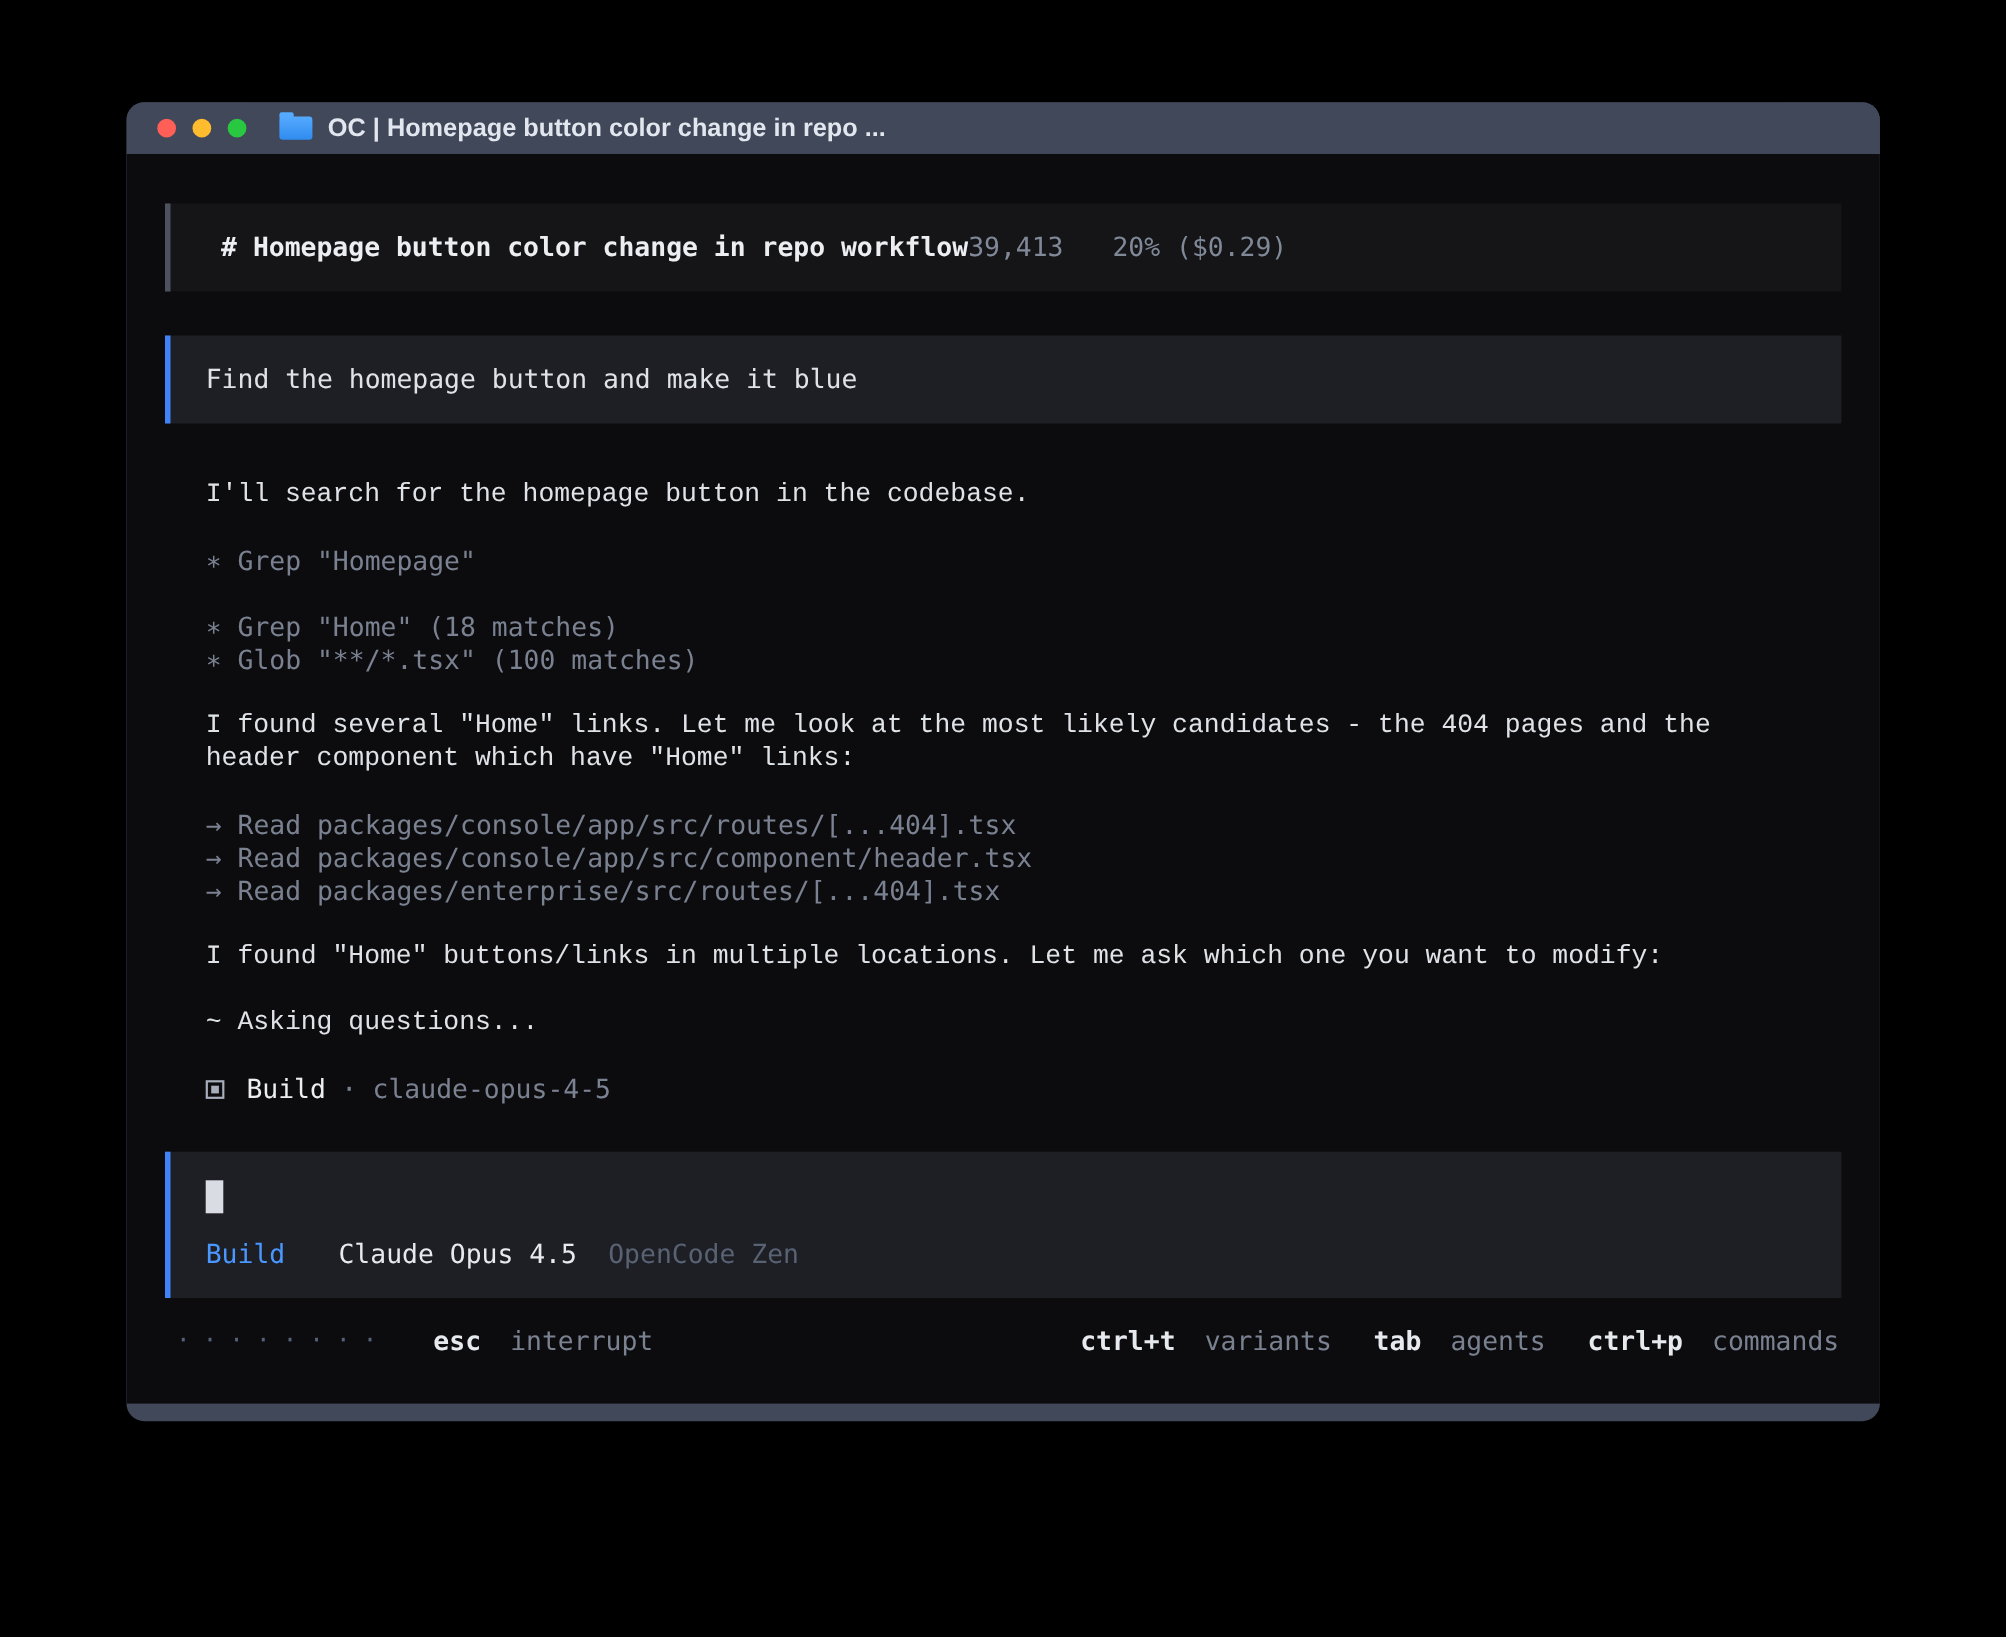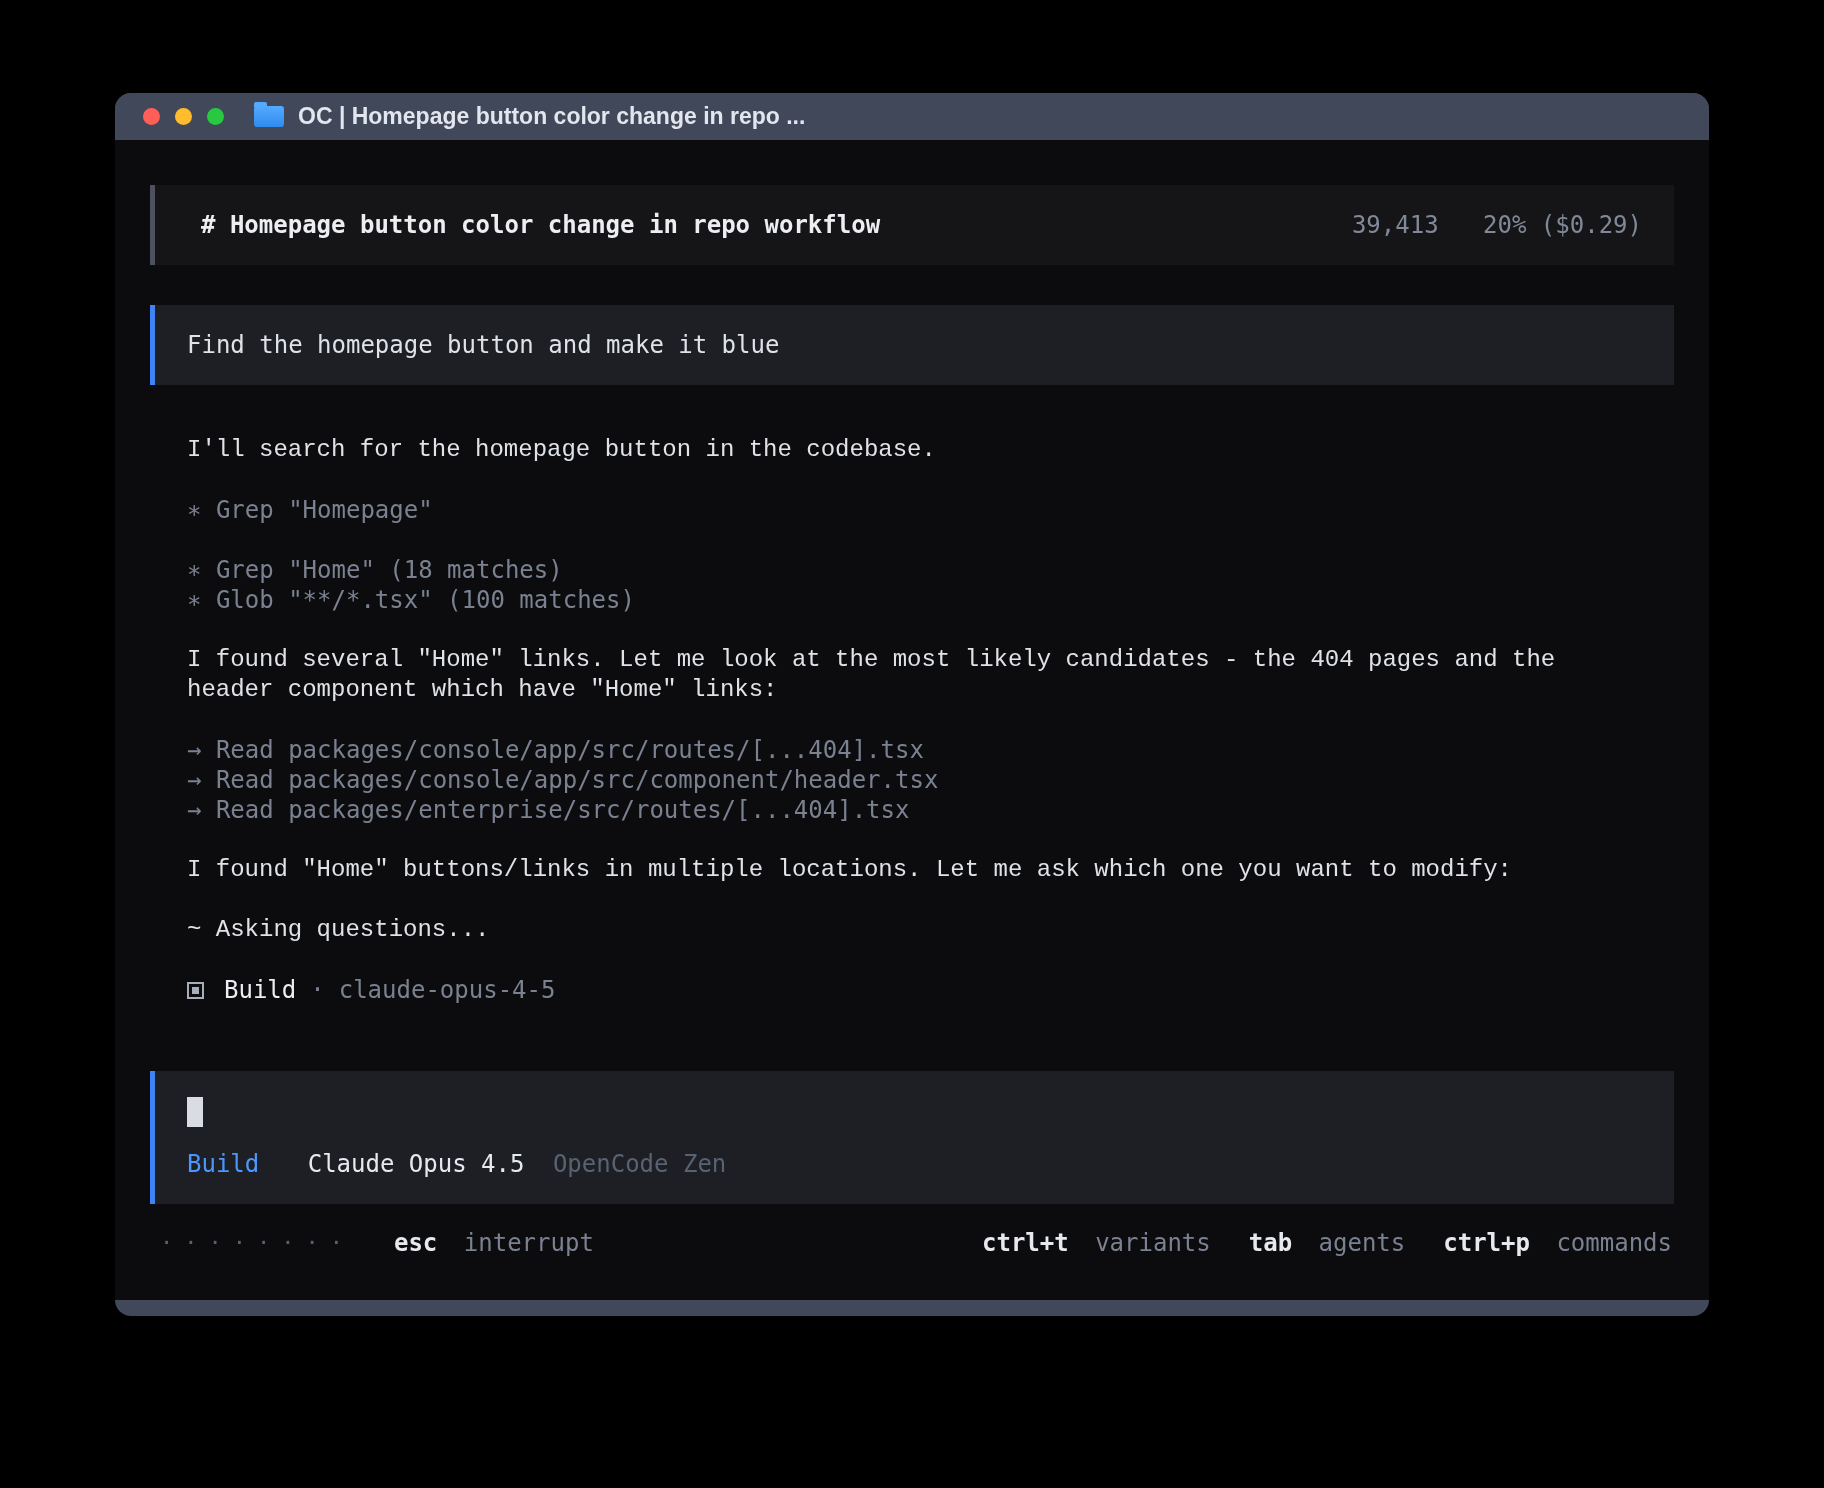--- a/index.html
+++ b/index.html
@@ -68,21 +68,21 @@
 
   .block {
     border-left: 5px solid #4e525e;
     background: #151518;
     padding: 25px 32px;
   }
   .block.blue { border-left-color: #3f83f7; background: #1d1f25; }
 
   .session-header {
     display: flex;
-    justify-content: space-between;
+    justify-content: flex-start;
     align-items: center;
     padding-left: 46px;
   }
   .session-title { font-weight: 700; color: #eceef2; white-space: nowrap; }
   .session-stats { color: #808998; white-space: nowrap; }
   .session-stats .ctx { margin-left: 30px; margin-top: 44px; }
 
   .user-block { margin-top: 40px; }
 
   .convo { margin-top: 50px; padding-left: 37px; padding-right: 20px; }
@@ -98,21 +98,21 @@
     align-items: center;
     justify-content: center;
     margin-right: 20px;
   }
   .agent-icon::after { content: ""; width: 7px; height: 7px; background: #a7aebb; }
   .agent-name { color: #eceef2; }
   .agent-dot  { color: #7a8191; margin: 0 14px; }
   .agent-model{ color: #7a8191; }
 
   
-  .input-block { margin-top: 66px; }
+  .input-block { margin-top: 42px; }
   .cursor {
     display: inline-block;
     width: 16px; height: 30px;
     background: #d9dce2;
     vertical-align: middle;
   }
   .model-line { margin-top: 22px; }
   .mode     { color: #4a97ff; }
   .modelname{ color: #e6e9ee; margin-left: 34px; }
   .provider { color: #596272; margin-left: 14px; }

